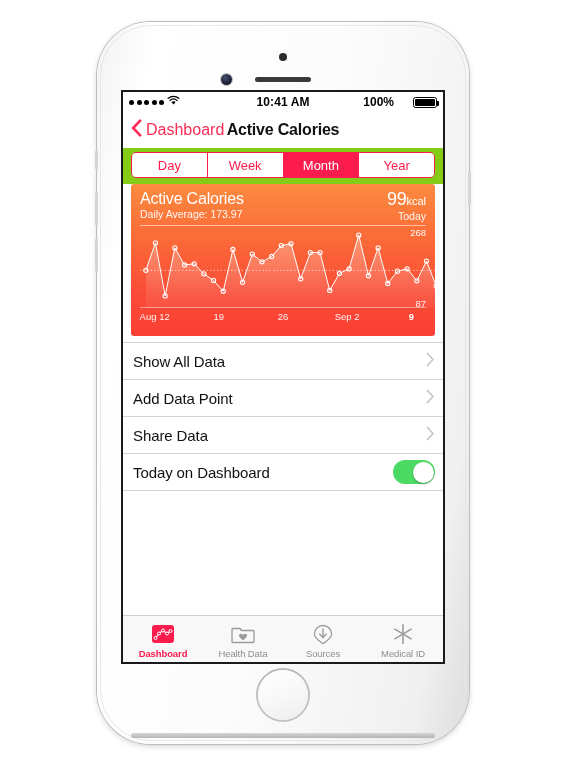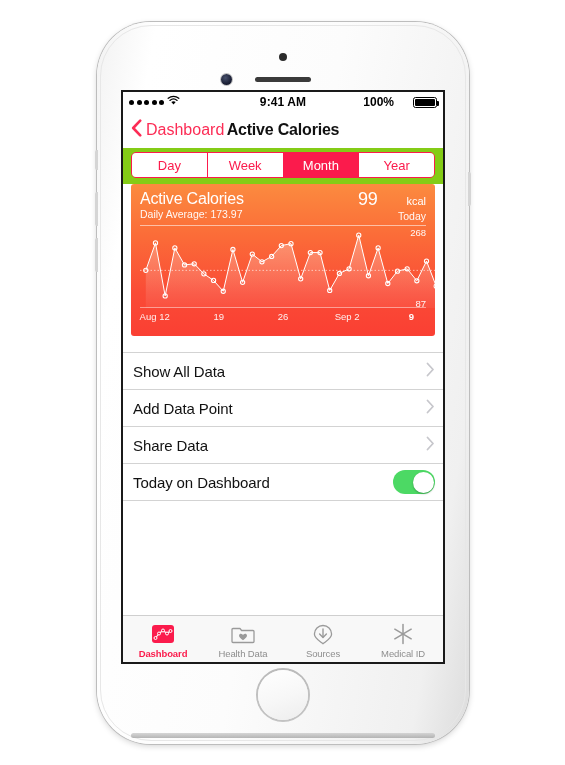--- a/index.html
+++ b/index.html
@@ -305,21 +305,21 @@
   }
   .cc-value {
     text-align: right;
     line-height: 18px;
   }
   .cc-num {
     font-size: 18px;
     font-weight: normal;
     letter-spacing: -.3px;
   }
-  .cc-unit { font-size: 11px; padding-left: 29px; }
+  .cc-unit { font-size: 11px; }
   .cc-today {
     font-size: 10.5px;
     line-height: 13px;
     color: rgba(255,255,255,.95);
   }
   .cc-rule {
     margin: 2px 9px 0 9px;
     height: 1px;
     background: rgba(255,255,255,.55);
   }
@@ -356,21 +356,21 @@
     transform: translateX(-50%);
     white-space: nowrap;
   }
   .cc-axis span.bold {
     font-weight: bold;
     color: #fff;
   }
 
   
   .tablewrap {
-    margin-top: 16px;
+    margin-top: 6px;
     background: #fff;
     border-top: 1px solid #d3d3d3;
   }
   .row {
     height: 37px;
     display: flex;
     align-items: center;
     padding: 0 8px 0 10px;
     border-bottom: 1px solid #d3d3d3;
     background: #fff;
@@ -462,21 +462,21 @@
               <i></i>
           </span>
           <span class="wifi-icon">
             <svg width="13" height="11" viewBox="0 0 13 11">
               <path d="M6.5 9.6 L4.3 7.1 a3.4 3.4 0 0 1 4.4 0 Z" fill="#000"></path>
               <path d="M2.9 5.4 a5.6 5.6 0 0 1 7.2 0" stroke="#000" stroke-width="1.3" fill="none" stroke-linecap="round"></path>
               <path d="M1.2 3.3 a8.3 8.3 0 0 1 10.6 0" stroke="#000" stroke-width="1.3" fill="none" stroke-linecap="round"></path>
             </svg>
           </span>
         </div>
-        <div class="sb-center">9:41 AM</div>
+        <div class="sb-center">10:41 AM</div>
         <div class="sb-right">
           <span>100%</span>
           <span class="battery">
               <i></i>
             </span>
         </div>
       </div>
 
       <div class="navbar">
         <div class="nav-back">

